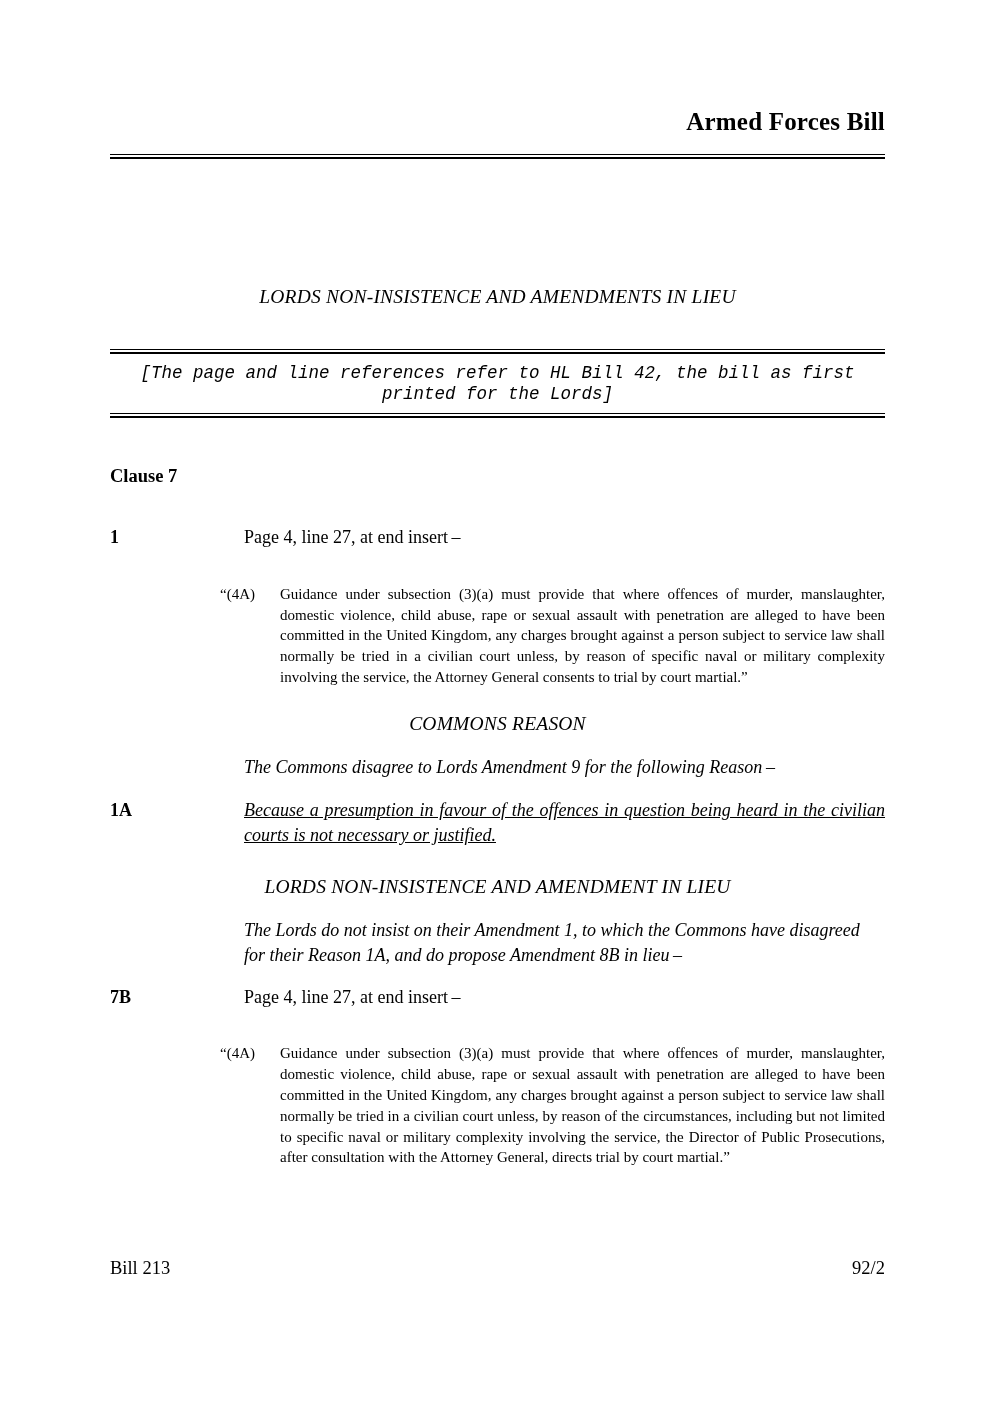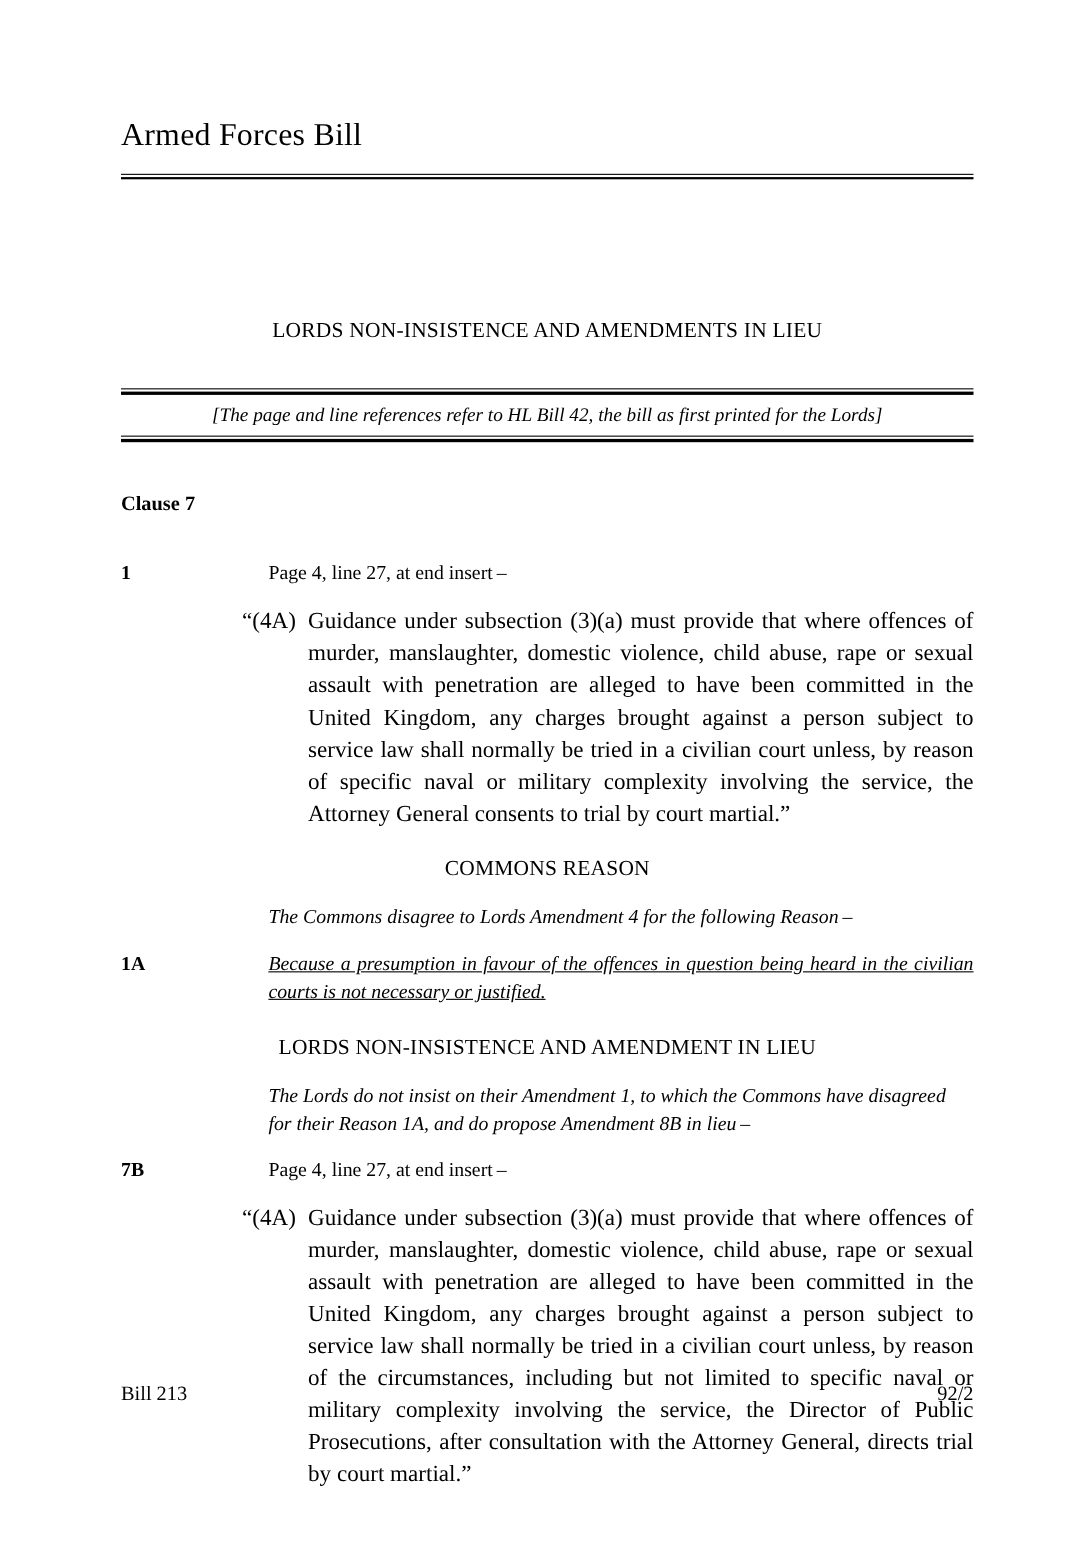--- a/index.html
+++ b/index.html
@@ -23,23 +23,23 @@
   
   .content {
     position: absolute;
     left: 110px;
     top: 0;
     width: 775px;  
   }
 
   
   .doc-title {
-    text-align: left;
-    font-size: 29px;
-    font-weight: normal;
+    text-align: right;
+    font-size: 25px;
+    font-weight: bold;
     letter-spacing: 0.2px;
     margin-top: 108px;
     line-height: 1.1;
   }
 
   
   .rule-double {
     margin-top: 18px;
     height: 5px;
     position: relative;
@@ -58,24 +58,26 @@
     height: 2.5px;
     background: #000;
   }
 
   
   .caps-heading {
     text-align: center;
     font-size: 19.5px;
     letter-spacing: 0.2px;
     line-height: 1.2;
+    font-style: italic;
   }
 
   .note-block {
     margin-top: 0;
+    font-family: Liberation Mono, monospace;
   }
   .note-text {
     text-align: center;
     font-style: italic;
     font-size: 17.5px;
     padding: 9px 0 8px 0;
     line-height: 1.2;
   }
 
   .clause-heading {
@@ -110,23 +112,24 @@
   .amend-body.justify {
     text-align: justify;
     text-decoration: underline;
   }
 
   
   .quote-block {
     position: relative;
     padding-left: 60px;          
     text-align: justify;
-    font-size: 21px;
+    font-size: 15px;
     line-height: 1.385;
     hyphens: none;
+    margin-top: 17px;
   }
   .quote-label {
     position: absolute;
     left: 0;
     top: 0;
     text-align: left;
     white-space: nowrap;
   }
 
   
@@ -178,21 +181,21 @@
         <span class="quote-label">“(4A)</span>
         <span>Guidance under subsection (3)(a) must provide that where offences of murder, manslaughter, domestic violence, child abuse, rape or sexual assault with penetration are alleged to have been committed in the United Kingdom, any charges brought against a person subject to service law shall normally be tried in a civilian court unless, by reason of specific naval or military complexity involving the service, the Attorney General consents to trial by court martial.”</span>
       </div>
     </div>
 
     <div style="height:24px;"></div>
     <div class="caps-heading">COMMONS REASON</div>
 
     <div style="height:20px;"></div>
     <div class="amend-row">
-      <div class="amend-body italic">The Commons disagree to Lords Amendment 4 for the following Reason –</div>
+      <div class="amend-body italic">The Commons disagree to Lords Amendment 9 for the following Reason –</div>
     </div>
 
     <div style="height:18px;"></div>
     <div class="amend-row">
       <span class="amend-marker">1A</span>
       <div class="amend-body italic justify">Because a presumption in favour of the offences in question being heard in the civilian courts is not necessary or justified.</div>
     </div>
 
     <div style="height:27px;"></div>
     <div class="caps-heading">LORDS NON-INSISTENCE AND AMENDMENT IN LIEU</div>

